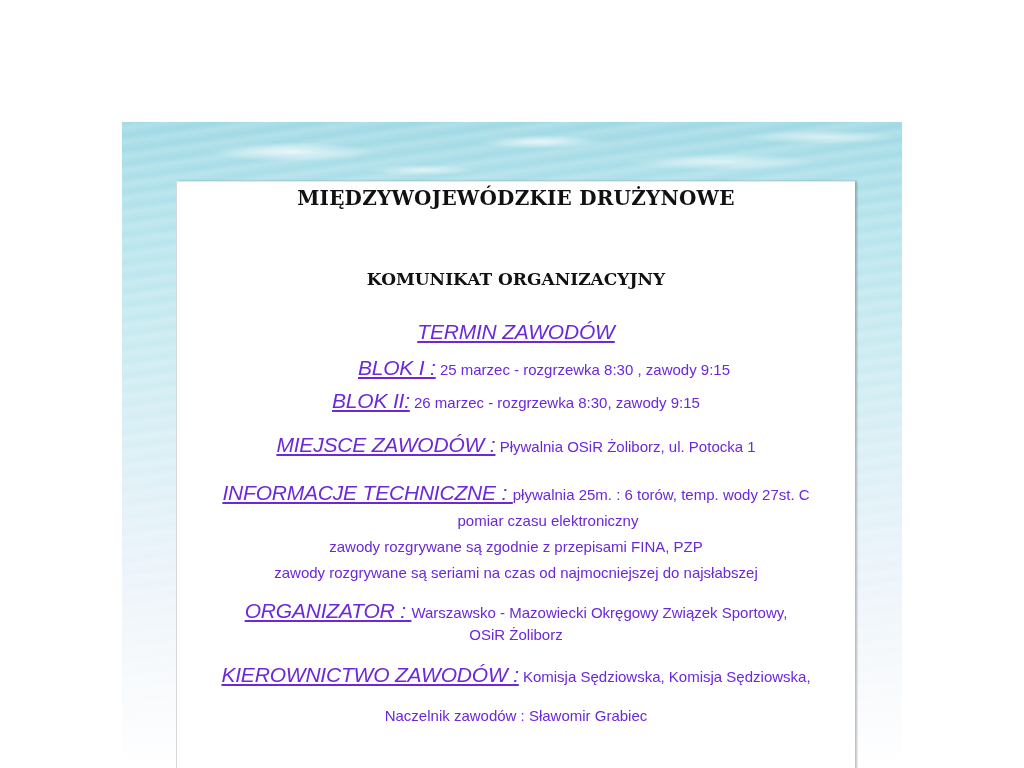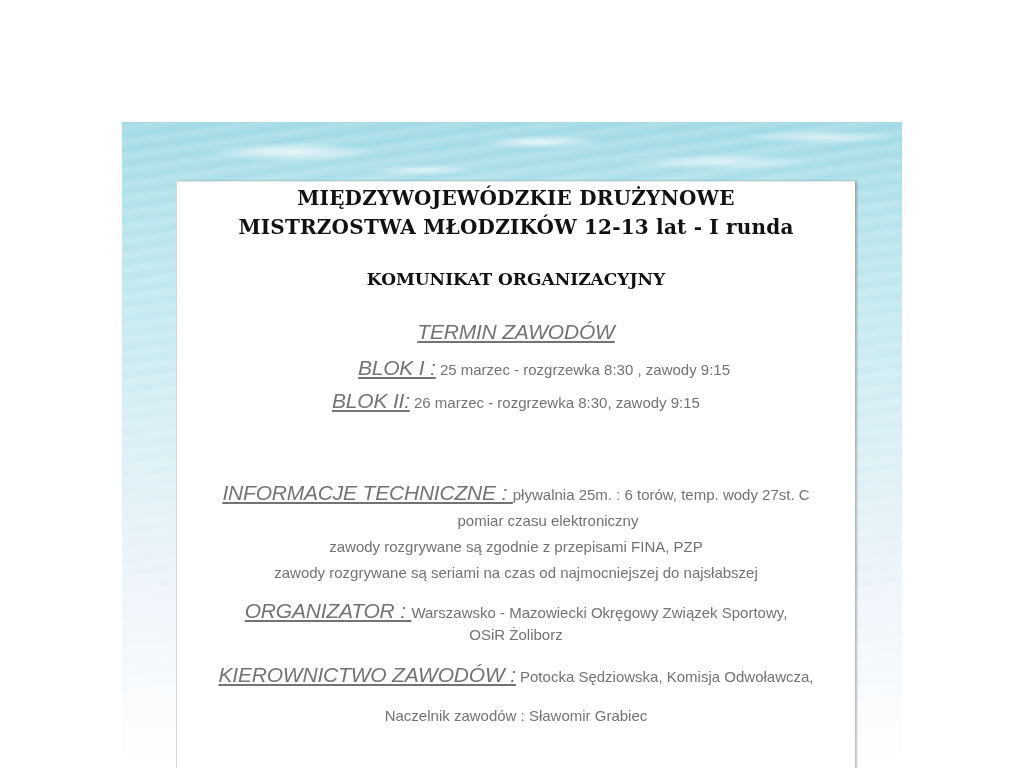--- a/index.html
+++ b/index.html
@@ -55,21 +55,21 @@
     .h-title1 { top: 4px; font-size: 20px; letter-spacing: 0.2px; }
     .h-title2 { top: 33px; font-size: 20px; letter-spacing: 0.2px; }
     .h-sub { top: 87px; font-size: 17px; }
 
     .line {
       position: absolute;
       left: 0;
       width: 678px;
       text-align: center;
       font-family: "Liberation Sans", sans-serif;
-      color: #737373;
+      color: #6d28d9;
       white-space: nowrap;
     }
     .lbl {
       font-style: italic;
       text-decoration: underline;
       text-underline-offset: 2px;
       font-size: 21px;
       letter-spacing: -0.2px;
     }
     .val {
@@ -80,46 +80,48 @@
     }
   </style>
 </head>
 <body>
 
 <div class="slide">
   <div class="water-bg"></div>
 
   <div class="panel">
     <div class="heading h-title1">MIĘDZYWOJEWÓDZKIE DRUŻYNOWE</div>
-    <div class="heading h-title2">MISTRZOSTWA MŁODZIKÓW 12-13 lat - I runda</div>
     <div class="heading h-sub">KOMUNIKAT ORGANIZACYJNY</div>
 
     <div class="line" style="top:138px;">
       <span class="lbl">TERMIN  ZAWODÓW</span>
     </div>
 
     <div class="line" style="top:174px;padding-left:28px;">
       <span class="lbl">BLOK I :</span><span class="val"> 25 marzec - rozgrzewka 8:30 ,  zawody 9:15</span>
     </div>
 
     <div class="line" style="top:207px;">
       <span class="lbl">BLOK II:</span><span class="val"> 26 marzec - rozgrzewka 8:30, zawody 9:15</span>
     </div>
 
+    <div class="line" style="top:251px;">
+      <span class="lbl">MIEJSCE ZAWODÓW :</span><span class="val"> Pływalnia OSiR Żoliborz, ul. Potocka 1</span>
+    </div>
 
     <div class="line" style="top:299px;">
       <span class="lbl">INFORMACJE TECHNICZNE : </span><span class="val">pływalnia 25m. : 6 torów, temp. wody 27st. C</span>
     </div>
     <div class="line plain" style="top:330px;padding-left:32px;">pomiar czasu elektroniczny</div>
     <div class="line plain" style="top:356px;">zawody  rozgrywane są zgodnie z przepisami FINA, PZP</div>
     <div class="line plain" style="top:382px;">zawody rozgrywane są seriami na czas od najmocniejszej do najsłabszej</div>
 
     <div class="line" style="top:417px;">
       <span class="lbl">ORGANIZATOR : </span><span class="val">Warszawsko - Mazowiecki Okręgowy Związek Sportowy,</span>
     </div>
     <div class="line plain" style="top:444px;">OSiR Żoliborz</div>
 
     <div class="line" style="top:481px;">
-      <span class="lbl">KIEROWNICTWO ZAWODÓW :</span><span class="val"> Potocka Sędziowska, Komisja Odwoławcza,</span>
+      <span class="lbl">KIEROWNICTWO ZAWODÓW :</span><span class="val"> Komisja Sędziowska, Komisja Sędziowska,</span>
     </div>
     <div class="line plain" style="top:507px;margin-top:18px;">Naczelnik zawodów : Sławomir Grabiec</div>
   </div>
 </div>
 
 </body></html>

